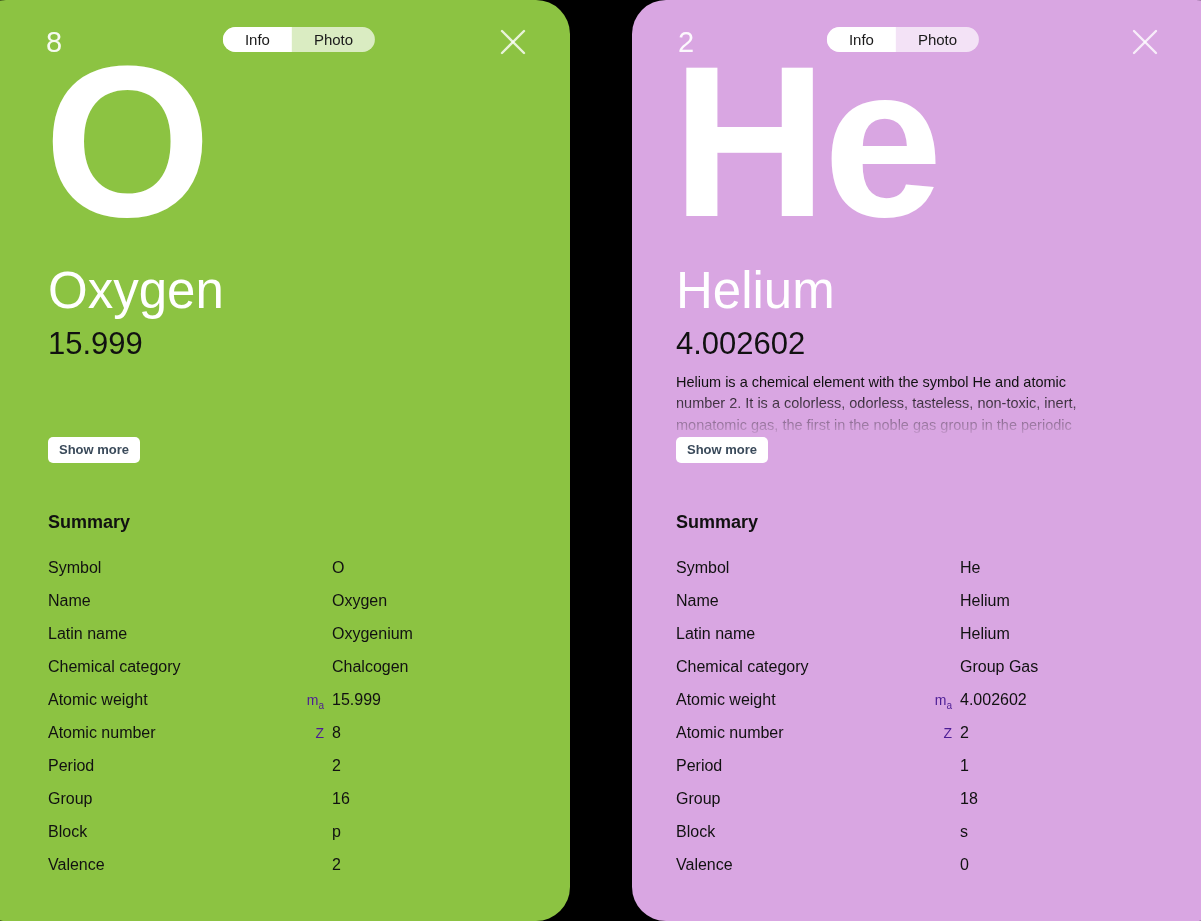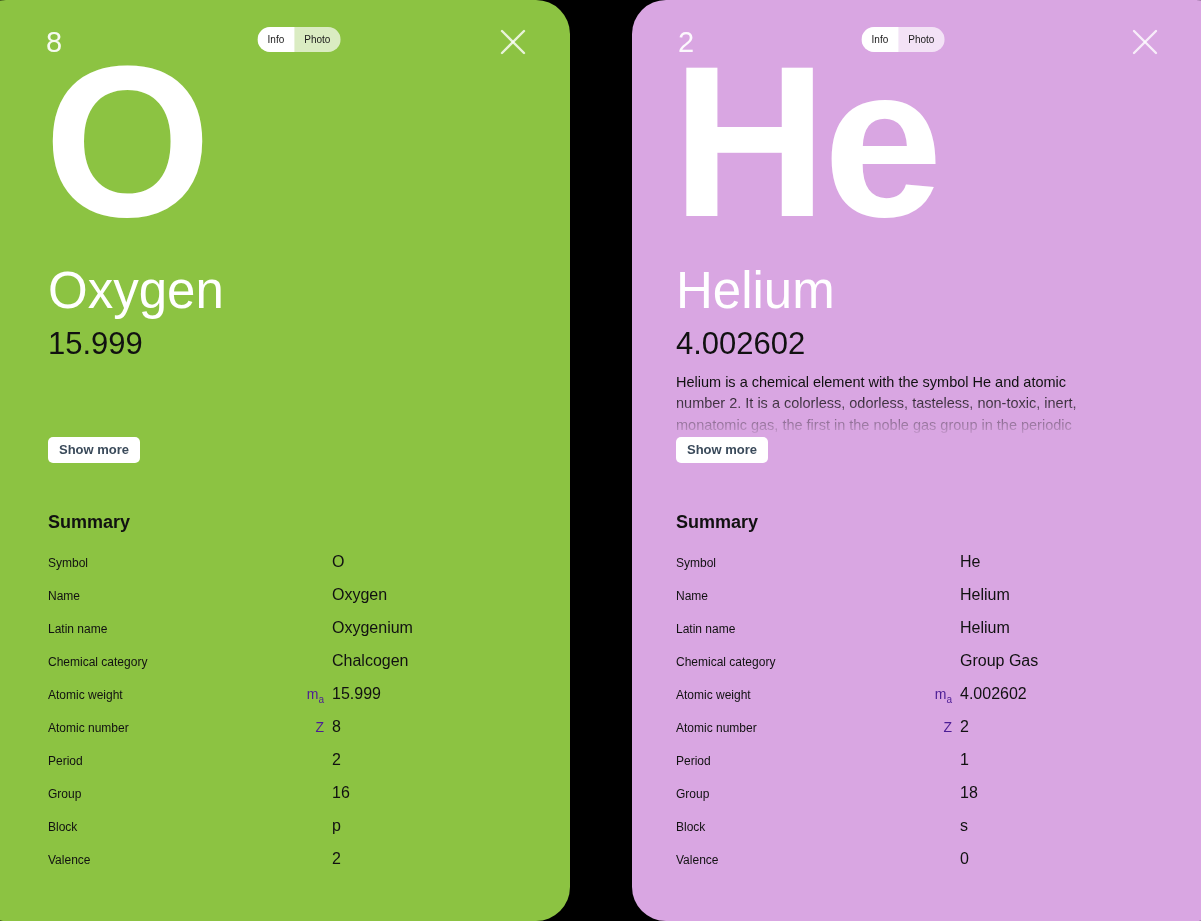--- a/index.html
+++ b/index.html
@@ -76,23 +76,23 @@
     display: flex;
     border-radius: 16px;
     overflow: hidden;
     height: 25px;
     background: rgba(255,255,255,0.45);
   }
   .card--oxygen .toggle { margin-left: 14px; }
   .card--helium .toggle { margin-left: -14px; }
 
   .toggle-seg {
-    font-size: 10px;
+    font-size: 15px;
     line-height: 25px;
-    padding: 0 10px;
+    padding: 0 22px;
     color: #1a1a1a;
     font-weight: 400;
     text-align: right;
     white-space: nowrap;
   }
   .toggle-seg.is-active {
     background: #ffffff;
   }
   .toggle-seg.is-inactive {
     background: rgba(255,255,255,0.42);
@@ -185,31 +185,31 @@
     position: absolute;
     top: 509px;
     left: 0;
     right: 0;
   }
   .summary-title {
     font-size: 18px;
     line-height: 26px;
     font-weight: 700;
     color: #111111;
-    margin-bottom: 18px;
+    margin-bottom: 24px;
   }
   .summary-row {
     display: flex;
     align-items: baseline;
     height: 33px;
   }
   .summary-label {
     width: 240px;
     flex: 0 0 240px;
-    font-size: 12px;
+    font-size: 16px;
     color: #111111;
     white-space: nowrap;
   }
   .summary-sym {
     width: 36px;
     flex: 0 0 36px;
     text-align: right;
     padding-right: 8px;
     font-size: 14px;
     color: #4c1d95;

